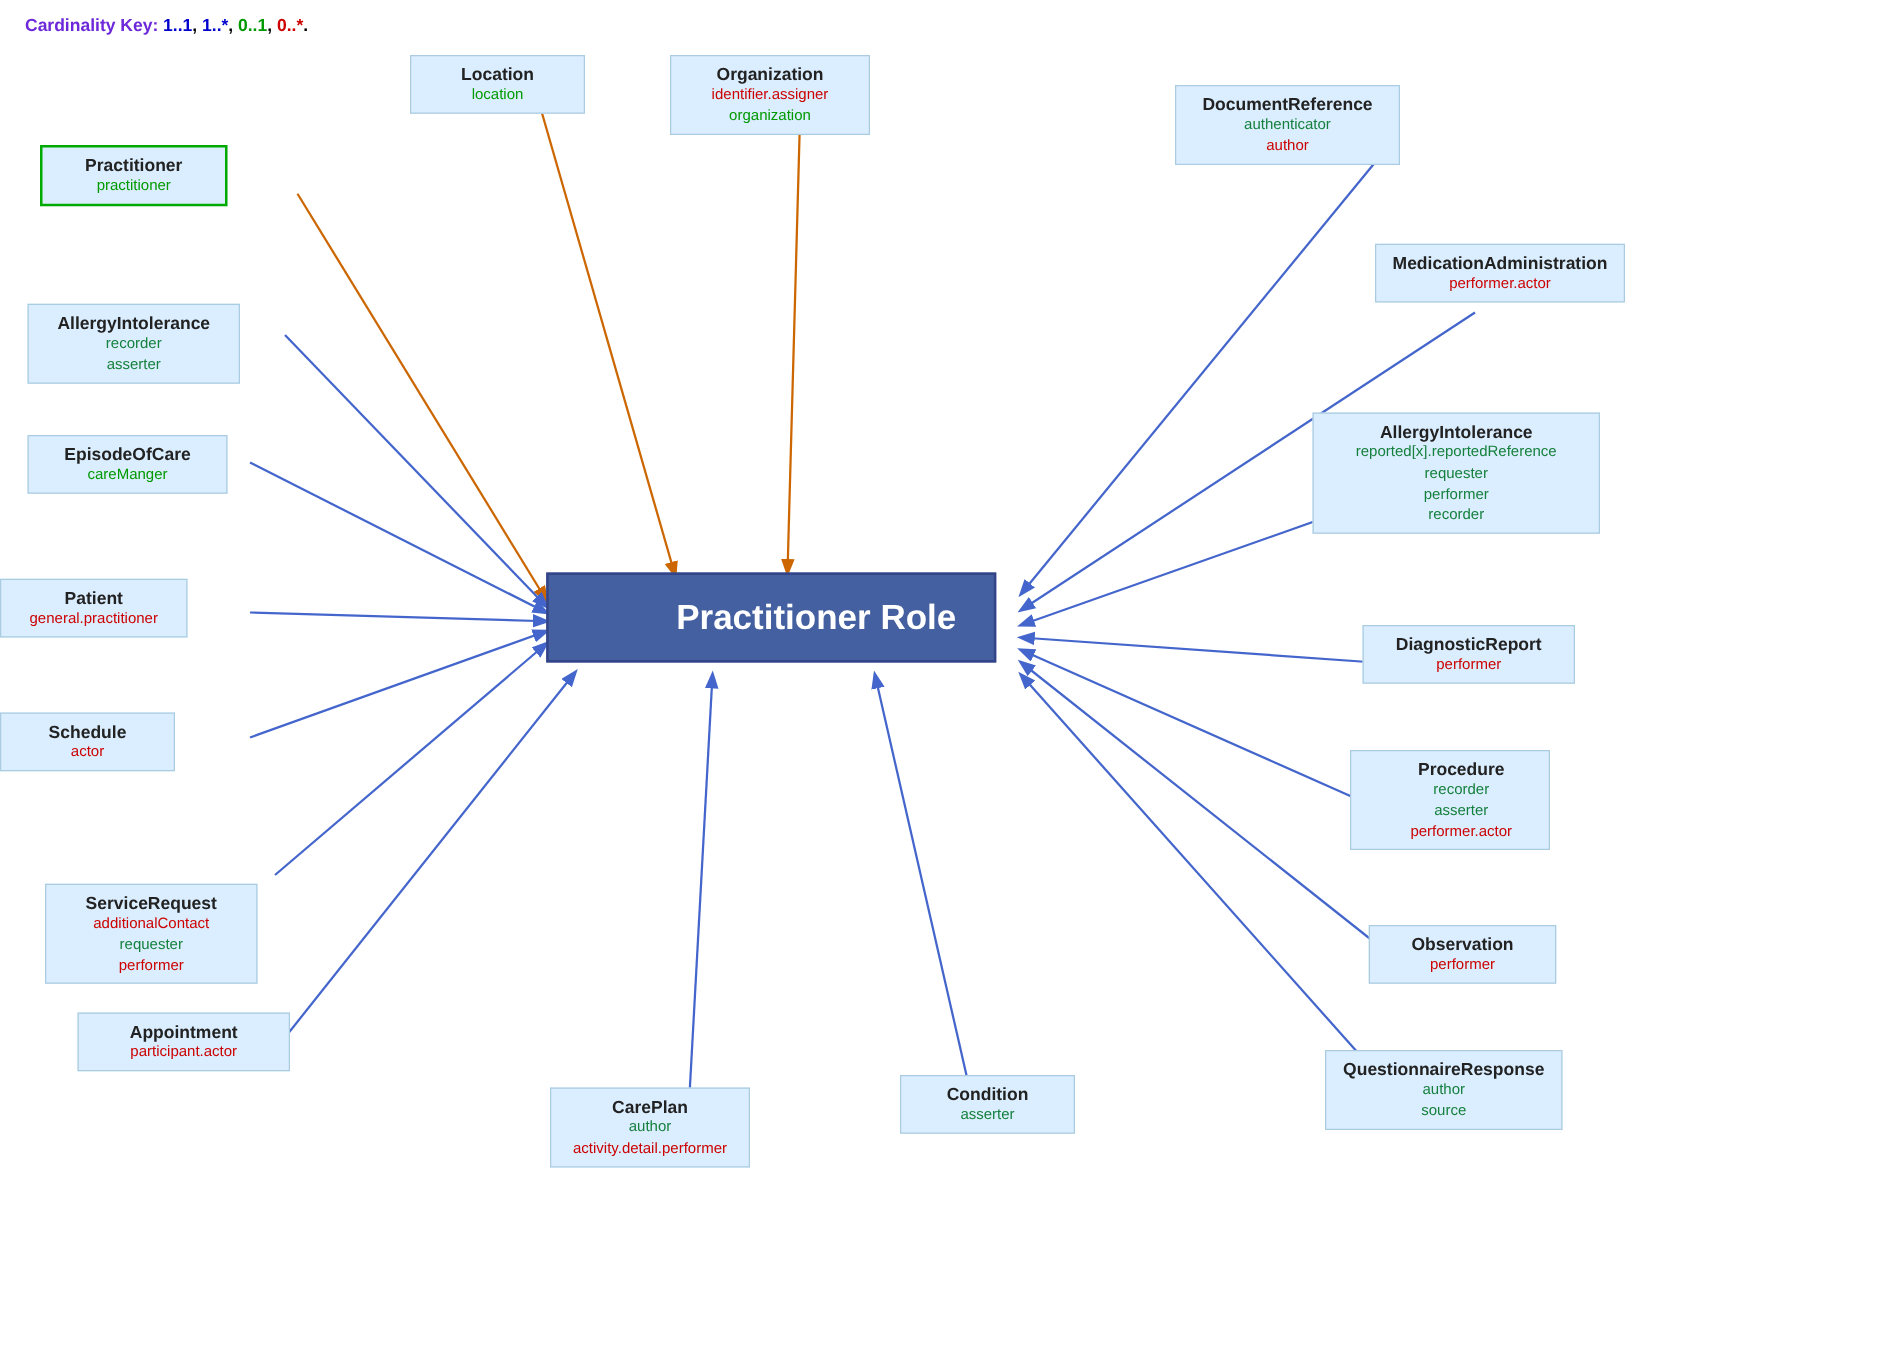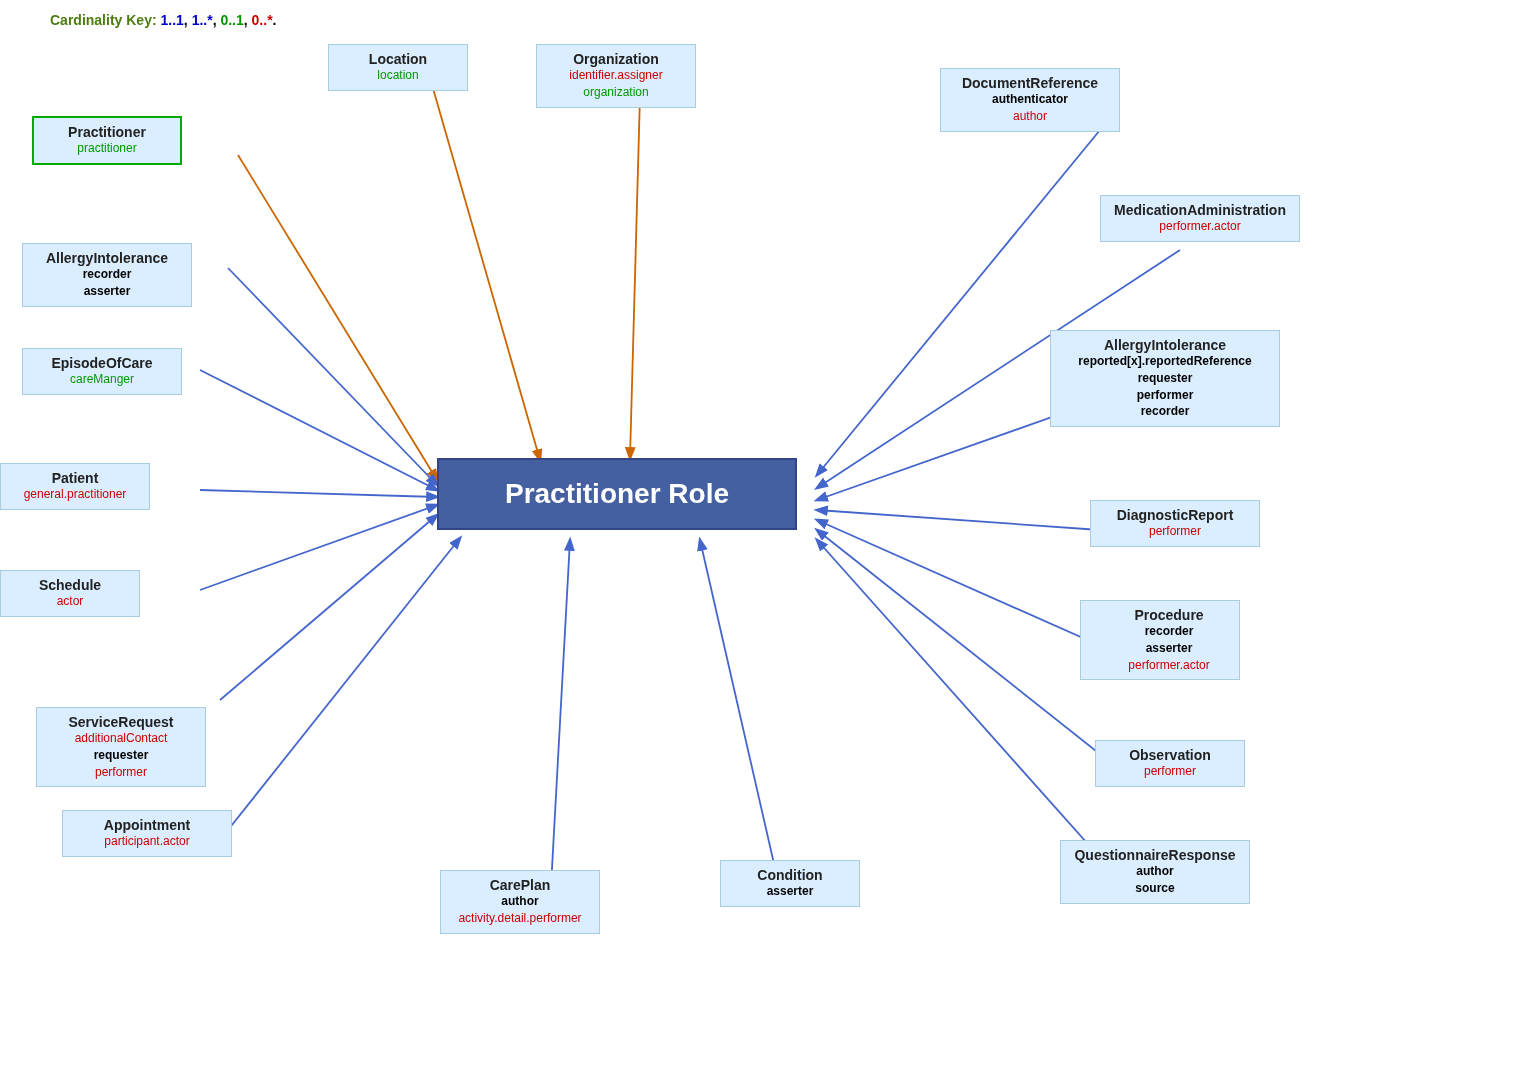--- a/index.html
+++ b/index.html
@@ -11,21 +11,21 @@
       overflow: hidden;
       position: relative;
     }
     .cardinality-key {
       position: absolute;
       top: 12px;
       left: 20px;
       font-size: 14px;
       font-weight: bold;
     }
-    .card-label { color: #4d7c0f; margin-left: 30px; }
+    .card-label { color: #6d28d9; }
     .card-11 { color: #0000cc; }
     .card-11star { color: #0000cc; }
     .card-01 { color: #009900; }
     .card-0star { color: #cc0000; }
 
     .node {
       position: absolute;
       background: #dbeeff;
       border: 1px solid #aacce0;
       padding: 6px 10px;
@@ -38,28 +38,28 @@
       font-size: 14px;
       display: block;
     }
     .node-sub {
       font-size: 12px;
       display: block;
       line-height: 1.4;
     }
     .sub-green { color: #009900; }
     .sub-red { color: #cc0000; }
-    .sub-gray { color: #000000; font-weight: bold; }
+    .sub-gray { color: #15803d; }
 
     .center-node {
       position: absolute;
       background: #4460a0;
       border: 2px solid #334488;
       padding: 18px 30px;
-      text-align: center;
+      text-align: right;
       color: white;
       font-size: 28px;
       font-weight: bold;
       min-width: 360px;
     }
 
     .practitioner-node {
       border: 2px solid #00aa00 !important;
     }
 

